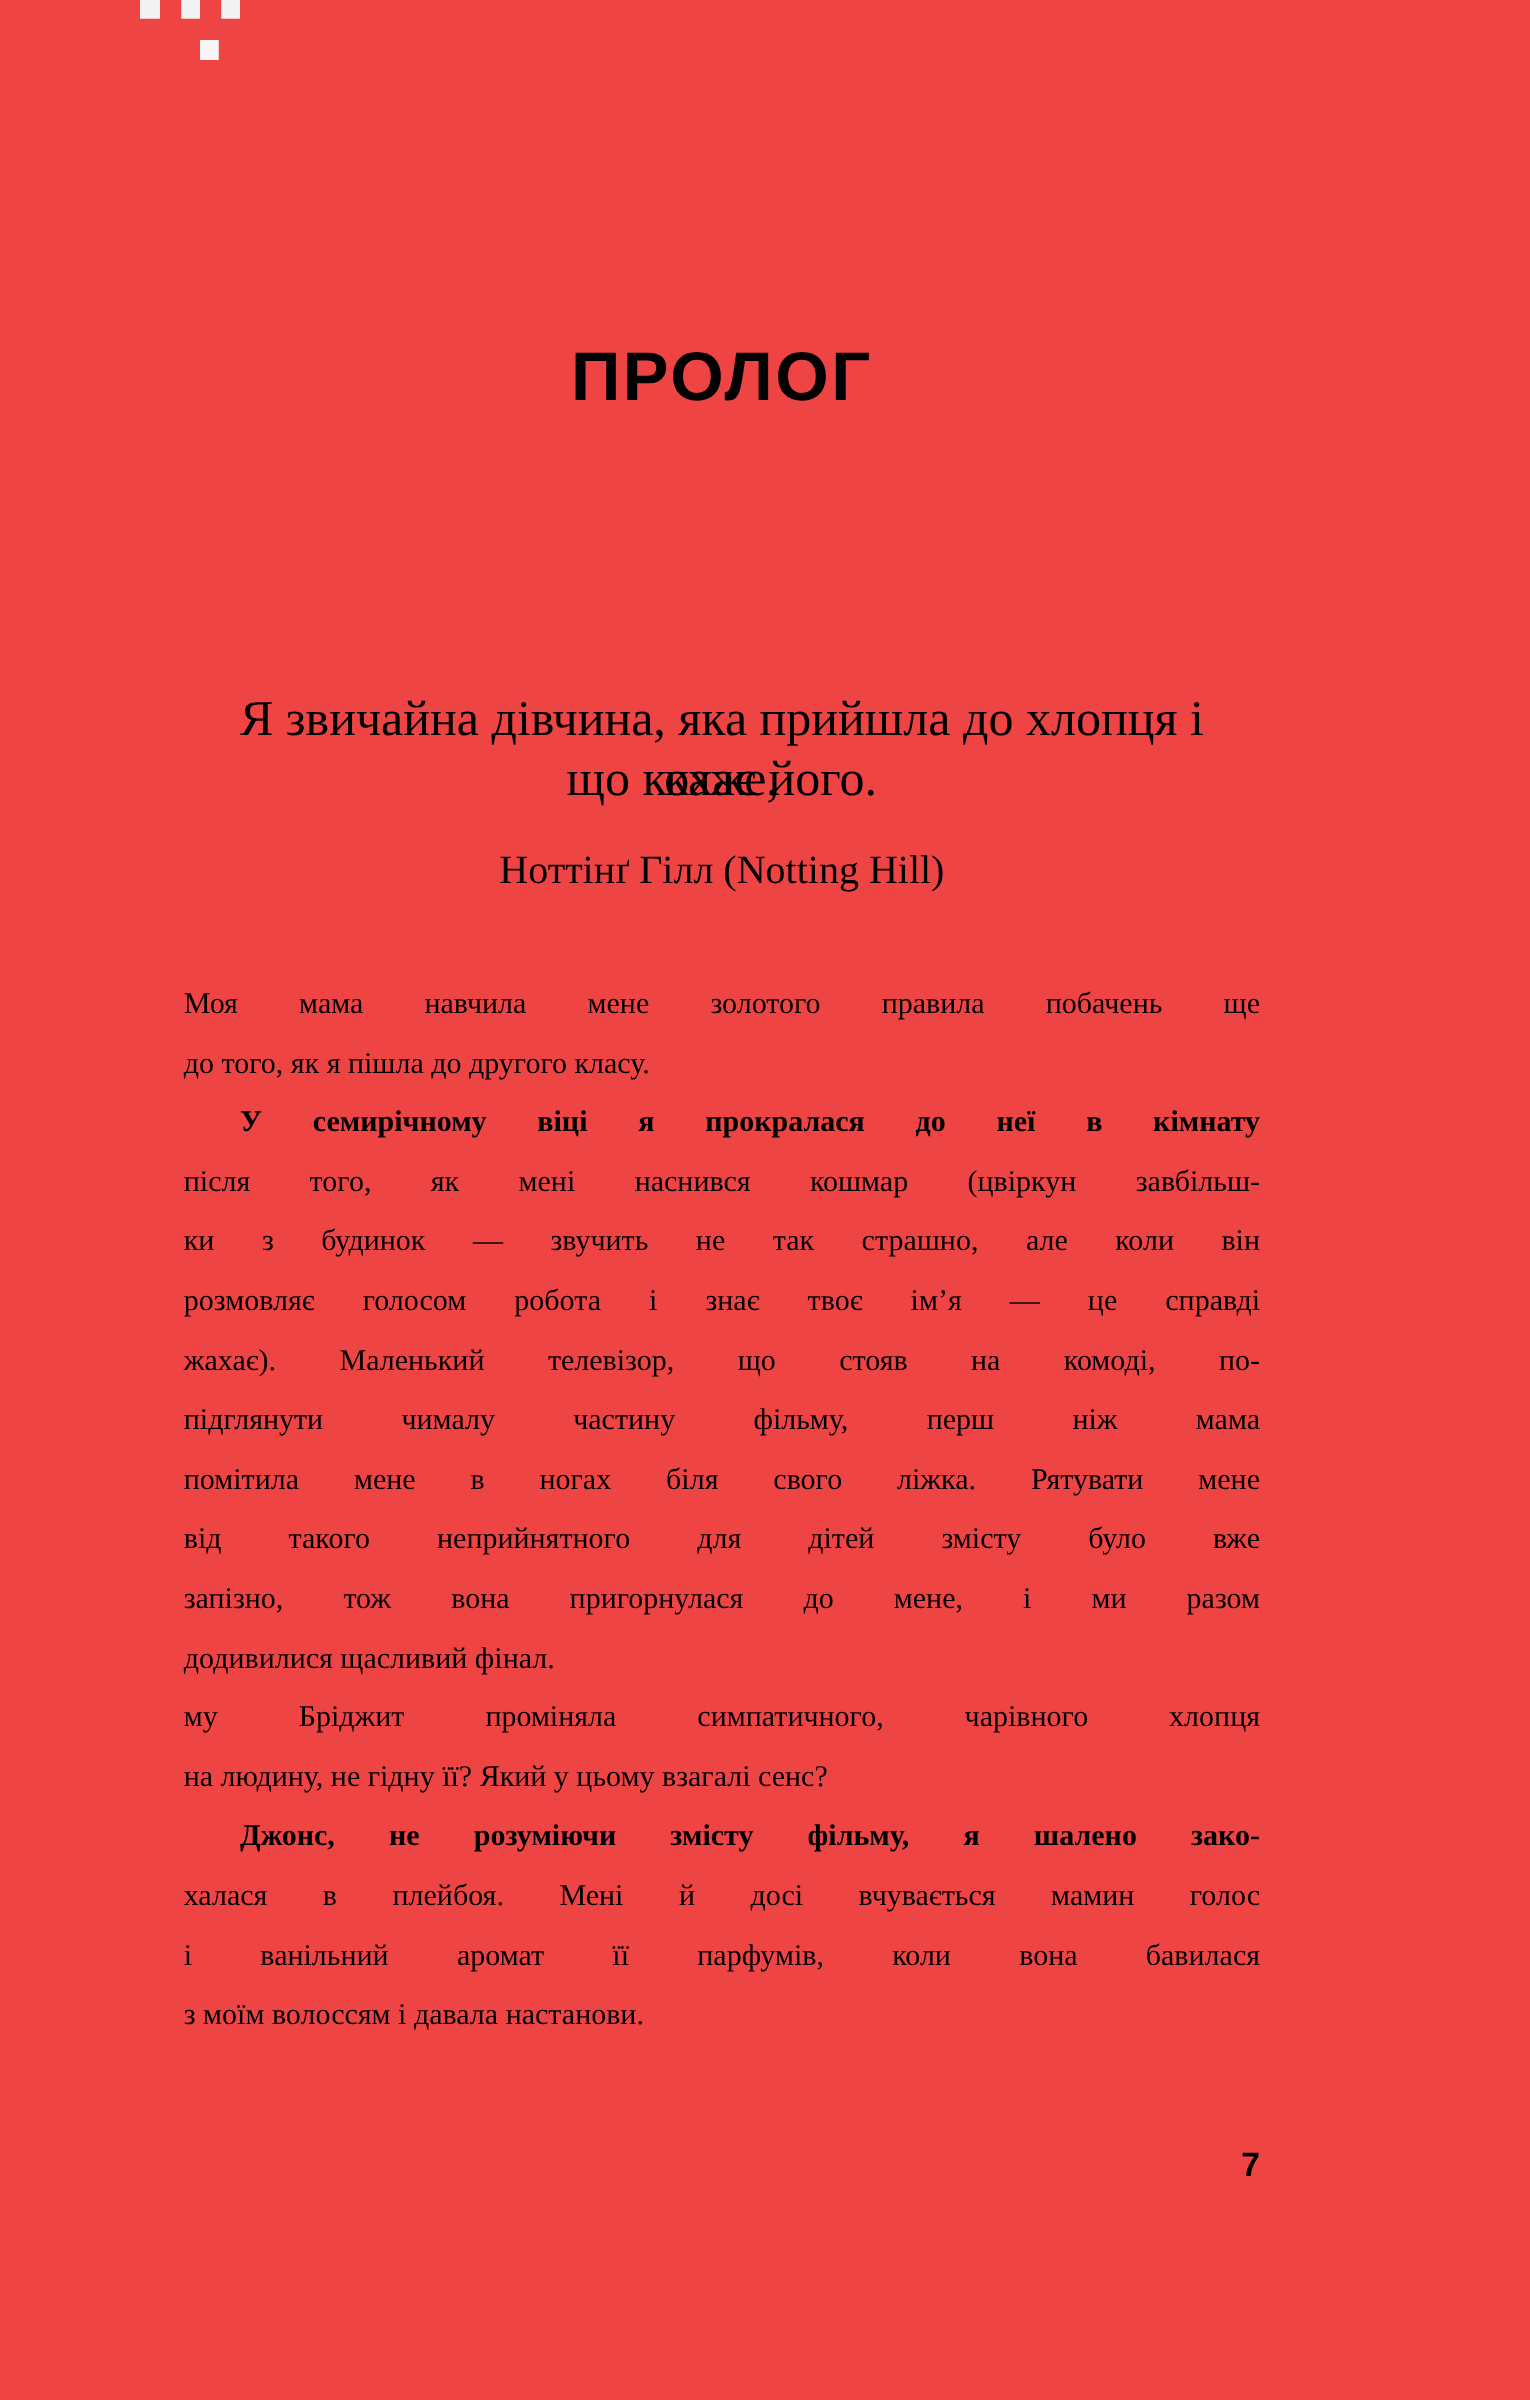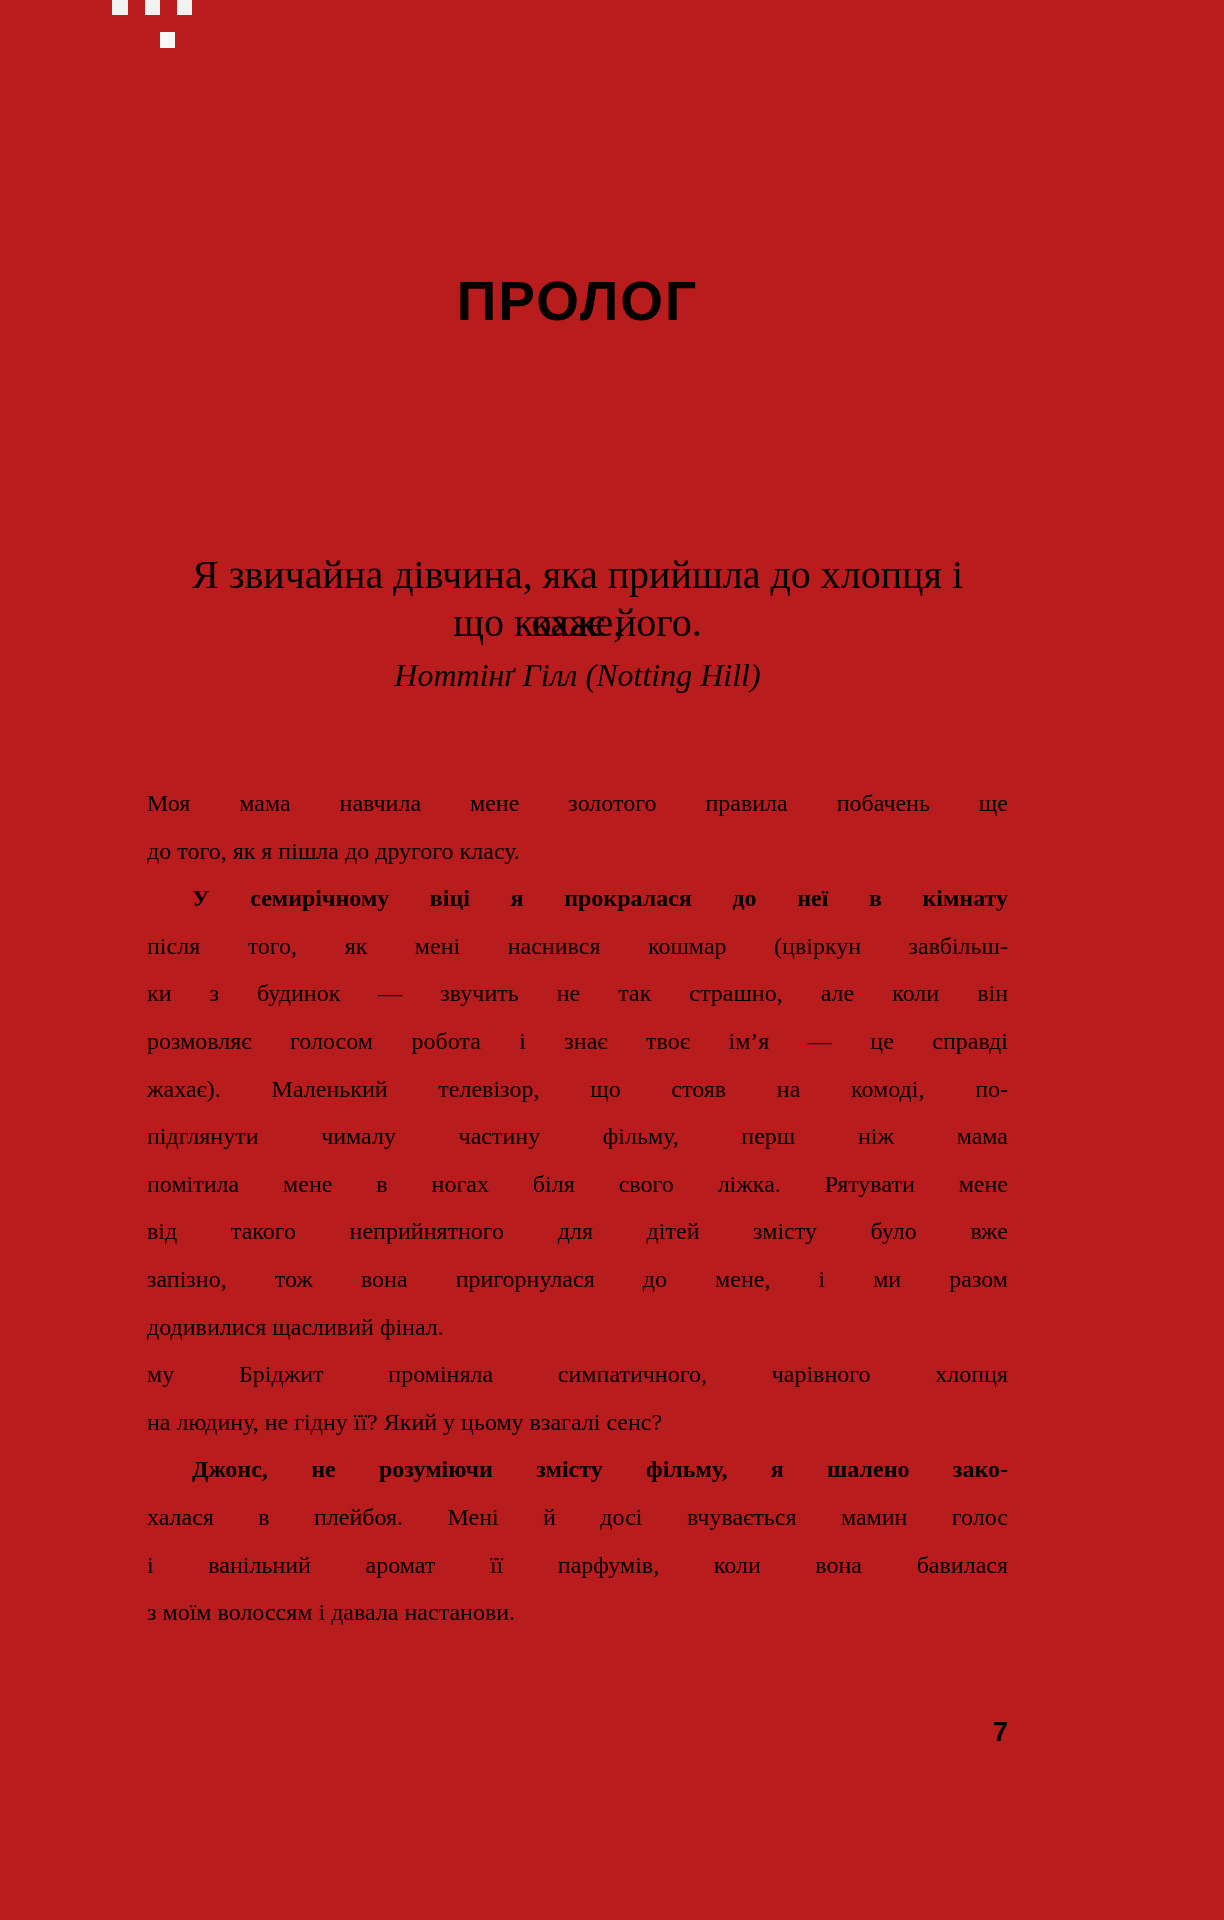--- a/index.html
+++ b/index.html
@@ -1,20 +1,20 @@
 <!DOCTYPE html>
 <html lang="uk"><head>
 <meta charset="utf-8">
 <style>
   html, body { margin: 0; padding: 0; background: #ffffff; }
   .page {
     position: relative;
     width: 1224px;
     height: 1920px;
-    background: #b91c1c;
+    background: #ef4444;
     color: #000000;
     font-family: "Liberation Serif", serif;
     overflow: hidden;
   }
   
   .artifact { position: absolute; background: #f2f2f2; }
   .artifact.a1 { left: 112px; top: 0;    width: 16px; height: 15px; }
   .artifact.a2 { left: 145px; top: 0;    width: 15px; height: 15px; }
   .artifact.a3 { left: 177px; top: 0;    width: 15px; height: 15px; }
   .artifact.a4 { left: 160px; top: 32px; width: 15px; height: 16px; background: #f6f6f6; }
@@ -34,23 +34,22 @@
 
   .epigraph {
     top: 551px;
     text-align: center;
     font-size: 40px;
     line-height: 48px;
   }
   .epigraph .epi-line { height: 48px; }
 
   .attribution {
-    top: 651px;
+    top: 671px;
     text-align: center;
-    font-style: italic;
     font-size: 32px;
     line-height: 48px;
   }
 
   .body-text {
     top: 780px;
     font-size: 24px;
   }
   .body-text .line {
     height: 47.6px;

